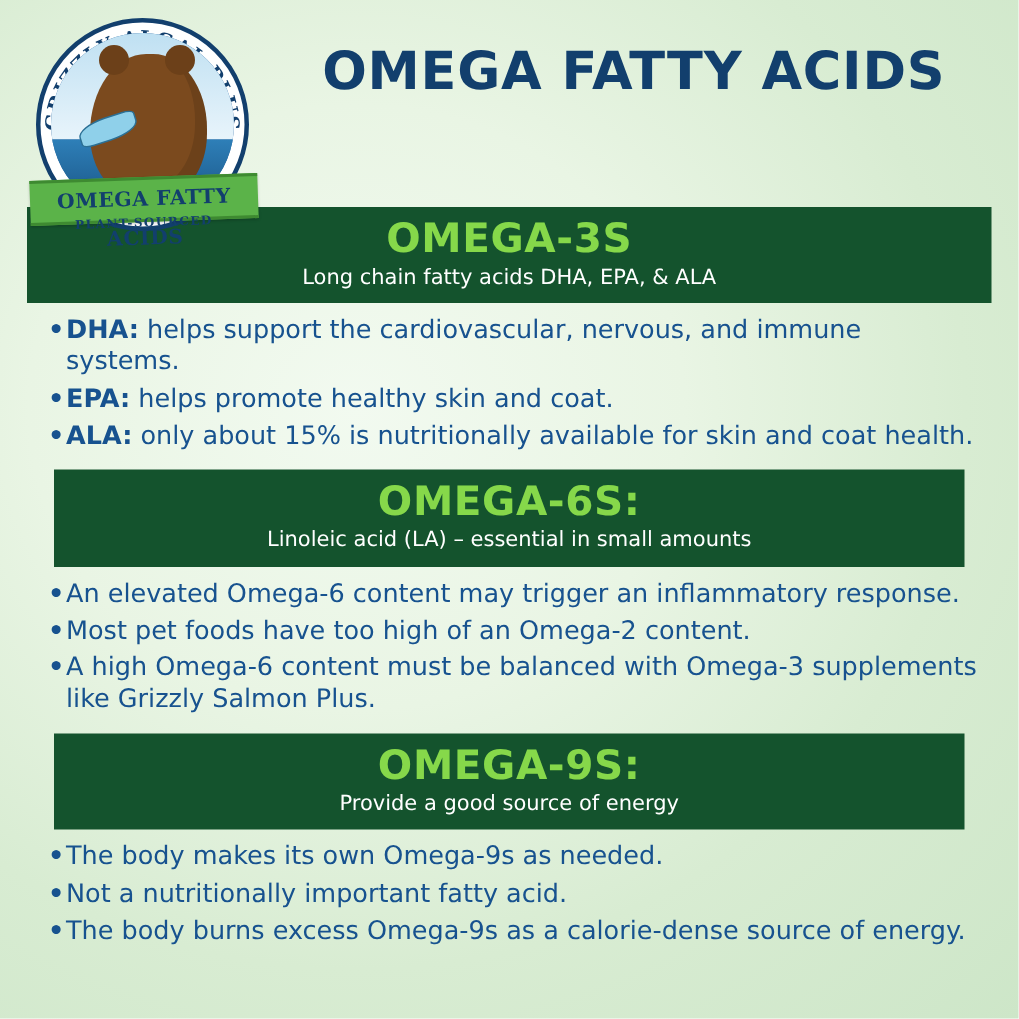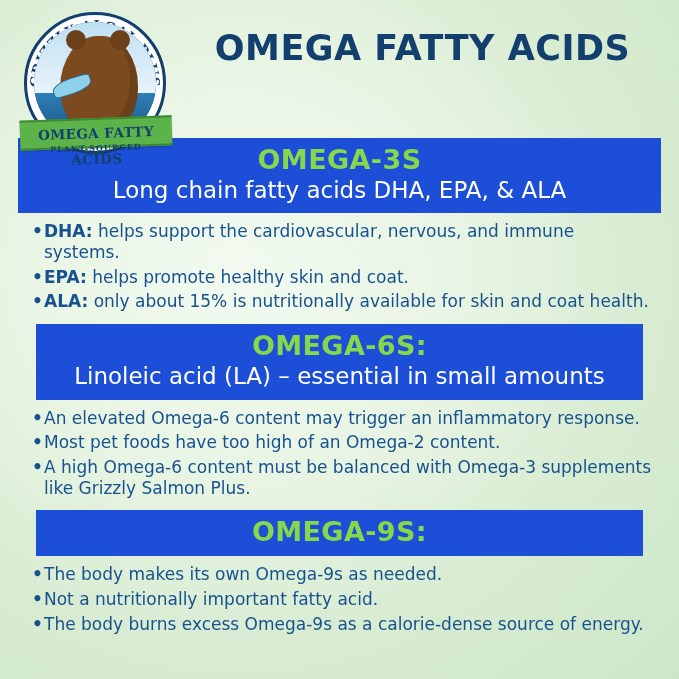--- a/index.html
+++ b/index.html
@@ -176,36 +176,36 @@
     color: #123f6d;
     font-size: 35px;
     line-height: 1.08;
     letter-spacing: 0.5px;
     text-align: center;
   }
 
   
   .section { margin-top: 6px; }
   .band {
-    background: #1d4ed8;
+    background: #14532d;
     color: #ffffff;
     padding: 7px 10px 9px 10px;
     text-align: center;
   }
   .band.narrow { margin: 0 18px; }
   .band-title {
     color: #86d84a;
     font-weight: bold;
     font-size: 27px;
     letter-spacing: 0.4px;
     line-height: 1.1;
   }
   .band-sub {
     color: #ffffff;
-    font-size: 23px;
+    font-size: 14px;
     margin-top: 2px;
     line-height: 1.2;
   }
   .bullets {
     padding: 8px 6px 2px 14px;
     color: #17528f;
   }
   .bullet {
     display: flex;
     font-size: 17px;
@@ -297,20 +297,21 @@
       <div class="bullet">
         <span class="dot">•</span>
         <span class="txt">A high Omega-6 content must be balanced with Omega-3 supplements like Grizzly Salmon Plus.</span>
       </div>
     </div>
   </div>
 
   <div class="section">
     <div class="band narrow">
       <div class="band-title">OMEGA-9S:</div>
+      <div class="band-sub">Provide a good source of energy</div>
     </div>
     <div class="bullets">
       <div class="bullet">
         <span class="dot">•</span>
         <span class="txt">The body makes its own Omega-9s as needed.</span>
       </div>
       <div class="bullet">
         <span class="dot">•</span>
         <span class="txt">Not a nutritionally important fatty acid.</span>
       </div>

